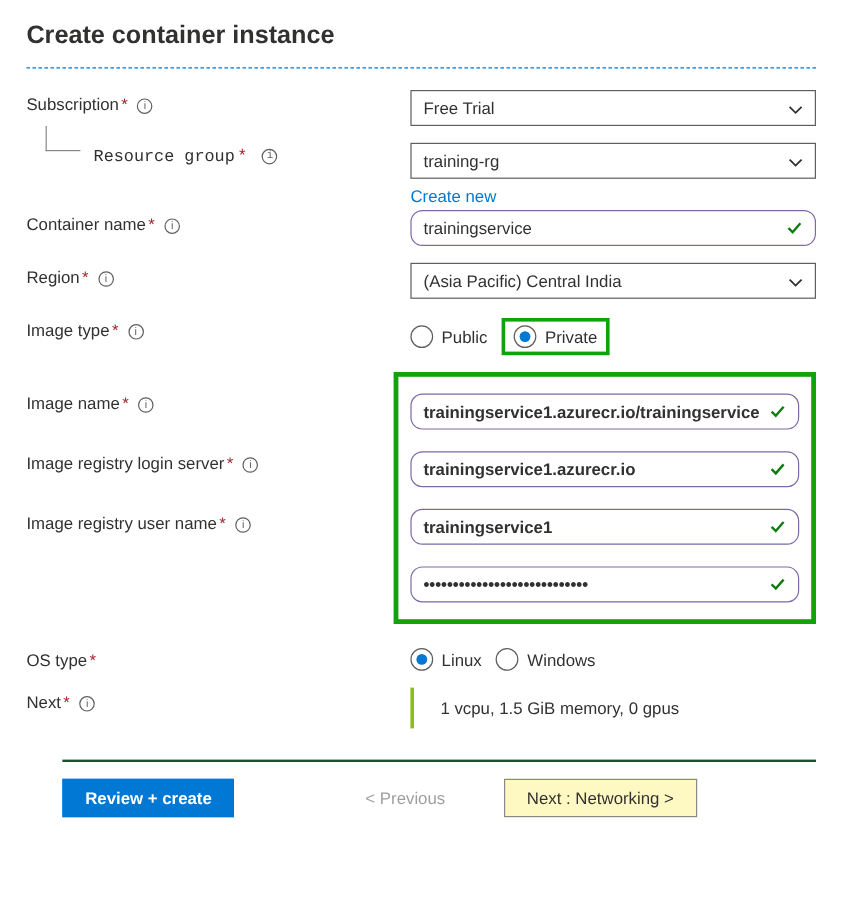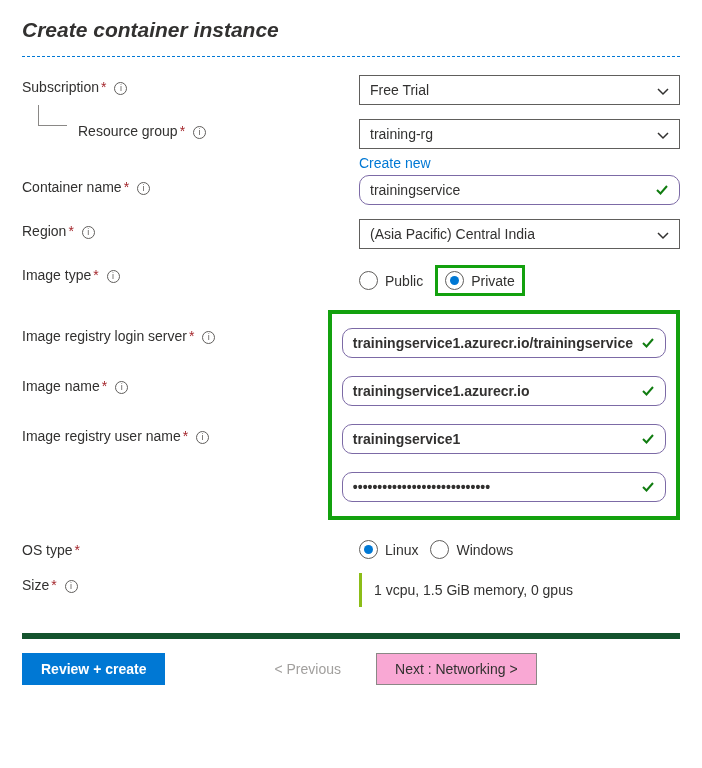--- a/index.html
+++ b/index.html
@@ -1,48 +1,48 @@
 <!DOCTYPE html>
 <html><head>
 <meta charset="utf-8">
 <style>
 * { box-sizing: border-box; margin: 0; padding: 0; }
 body { font-family: "Segoe UI", Arial, sans-serif; font-size: 14px; color: #323130; width: 702px; background: #fff; }
 .page { padding: 18px 22px 0 22px; }
-.title { font-size: 21px; font-weight: 600; margin-bottom: 14px; font-style: italic; }
+.title { font-size: 21px; font-weight: 600; margin-bottom: 14px; }
 .dashed { border-top: 1px dashed #0078d4; margin-bottom: 18px; }
-.row { display: flex; align-items: flex-start; margin-bottom: 14px; gap: 17px; }
+.row { display: flex; align-items: flex-start; margin-bottom: 14px; }
 .row.tight { margin-bottom: 4px; }
 .label { width: 320px; padding-top: 4px; font-size: 14px; }
-.label.indent { padding-left: 56px; position: relative; }
+.label.indent { padding-left: 56px; position: relative; font-family: Liberation Mono, monospace; }
 .label.indent::before { content: ""; position: absolute; left: 16px; top: -14px; width: 28px; height: 20px; border-left: 1px solid #8a8886; border-bottom: 1px solid #8a8886; }
 .req { color: #a4262c; margin-left: 2px; }
 .info { display: inline-flex; width: 13px; height: 13px; border: 1px solid #605e5c; border-radius: 50%; font-size: 9px; justify-content: center; align-items: center; color: #605e5c; margin-left: 4px; vertical-align: middle; }
 .field { flex: 1; }
 .select-box, .input-box { position: relative; width: 100%; height: 30px; border: 1px solid #605e5c; background: #fff; display: flex; align-items: center; padding: 0 32px 0 10px; font-size: 14px; cursor: pointer; }
 .input-box { cursor: text; border-radius: 10px; }
 .input-box.purple { border-color: #7c6aa6; }
 .chev { position: absolute; right: 10px; top: 9px; }
 .chev svg { width: 12px; height: 12px; }
 .check { position: absolute; right: 10px; top: 7px; color: #107c10; }
 .check svg { width: 14px; height: 14px; stroke: #107c10; stroke-width: 2; fill: none; }
 .link { color: #0078d4; font-size: 14px; cursor: pointer; padding-top: 6px; display: inline-block; }
 .section { font-size: 17px; font-weight: 600; margin: 28px 0 14px 0; }
 .radio-row { display: flex; align-items: center; gap: 12px; padding-top: 2px; }
 .radio { display: flex; align-items: center; gap: 7px; cursor: pointer; font-size: 14px; }
 .radio-circle { width: 19px; height: 19px; border: 1px solid #605e5c; border-radius: 50%; display: flex; align-items: center; justify-content: center; }
 .radio-circle.checked::after { content: ""; width: 9px; height: 9px; background: #0078d4; border-radius: 50%; }
 .hl-small { border: 3px solid #13a10e; padding: 3px 7px; display: flex; align-items: flex-start; gap: 7px; }
 .hl-big { border: 4px solid #13a10e; padding: 14px 10px; display: flex; flex-direction: column; gap: 18px; font-weight: bold; }
-.size-box { border-left: 3px solid #8cbd18; padding: 8px 12px; font-size: 14px; height: 34px; display: flex; align-items: center; }
-.footer { border-top: 6px solid #14532d; margin-top: 26px; padding: 14px 0 18px 0; display: flex; gap: 90px; align-items: center; }
-.btn { height: 32px; padding: 0 18px; font-size: 14px; border: 1px solid #8a8886; background: #f9a8d4; cursor: pointer; display: flex; align-items: center; }
+.size-box { border-left: 3px solid #8cbd18; padding: 8px 22px; font-size: 14px; height: 34px; display: flex; align-items: center; }
+.footer { border-top: 2px solid #14532d; margin-top: 26px; padding: 14px 0 18px 0; display: flex; gap: 90px; align-items: center; margin-left: 30px; }
+.btn { height: 32px; padding: 0 18px; font-size: 14px; border: 1px solid #8a8886; background: #fef9c3; cursor: pointer; display: flex; align-items: center; }
 .btn.primary { background: #0078d4; color: #fff; border-color: #0078d4; font-weight: 600; }
 .btn.disabled { color: #a19f9d; border-color: transparent; background: transparent; cursor: default; }
-.footer-right { display: flex; gap: 16px; }
+.footer-right { display: flex; gap: 30px; }
 </style>
 </head>
 <body>
 
 <div class="page">
   <div class="title">Create container instance</div>
   <div class="dashed"></div>
 
   <div class="row">
     <div class="label">
@@ -123,25 +123,25 @@
             <span>Private</span>
           </div>
         </div>
       </div>
     </div>
   </div>
 
   <div class="row" style="margin-bottom:18px;">
     <div class="label" style="width:320px; padding-top:18px;">
       <div style="margin-bottom:34px;">
+        <span>Image name</span><span class="req">*</span>
+        <span class="info">i</span>
+      </div>
+      <div style="margin-bottom:34px;">
         <span>Image registry login server</span><span class="req">*</span>
-        <span class="info">i</span>
-      </div>
-      <div style="margin-bottom:34px;">
-        <span>Image name</span><span class="req">*</span>
         <span class="info">i</span>
       </div>
       <div style="margin-bottom:14px;">
         <span>Image registry user name</span><span class="req">*</span>
         <span class="info">i</span>
       </div>
     </div>
     <div class="field">
       <div class="hl-big">
         <div class="input-box purple">
@@ -185,21 +185,21 @@
         <div class="radio">
           <span class="radio-circle"></span>
           <span>Windows</span>
         </div>
       </div>
     </div>
   </div>
 
   <div class="row">
     <div class="label">
-      <span>Size</span><span class="req">*</span>
+      <span>Next</span><span class="req">*</span>
       <span class="info">i</span>
     </div>
     <div class="field">
       <div class="size-box">
         <span>1 vcpu, 1.5 GiB memory, 0 gpus</span>
       </div>
     </div>
   </div>
 
   <div class="footer">

